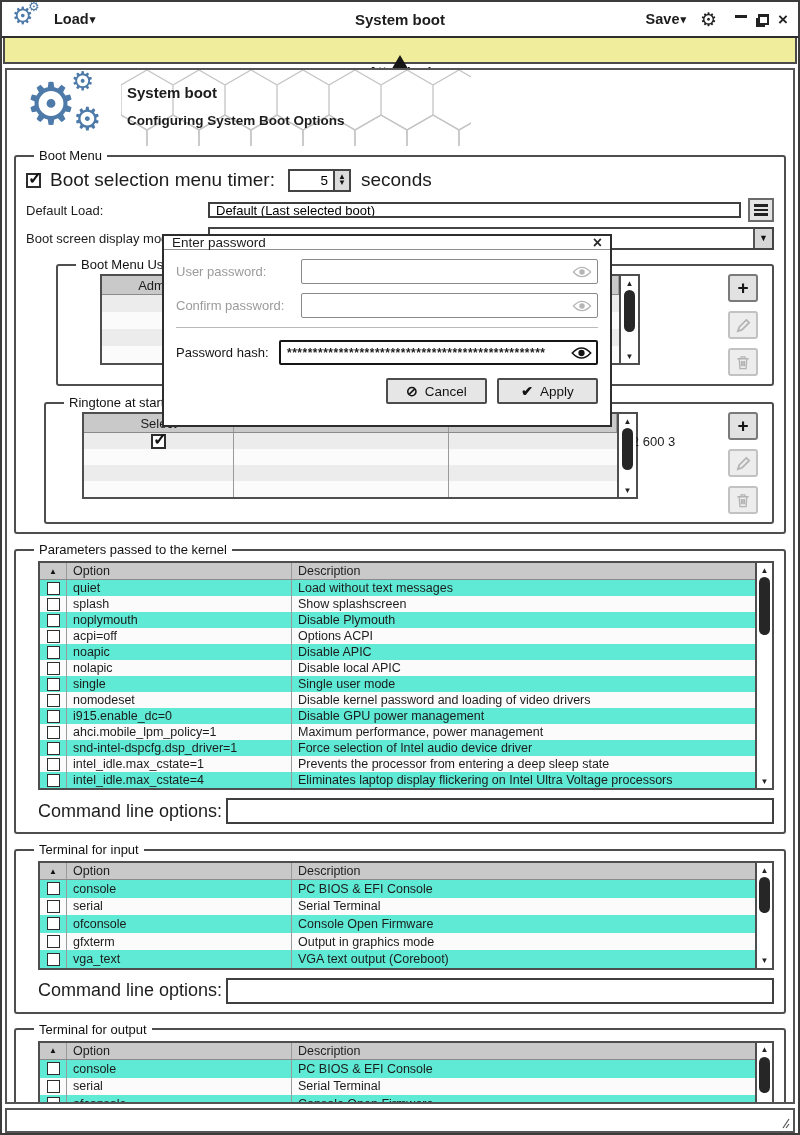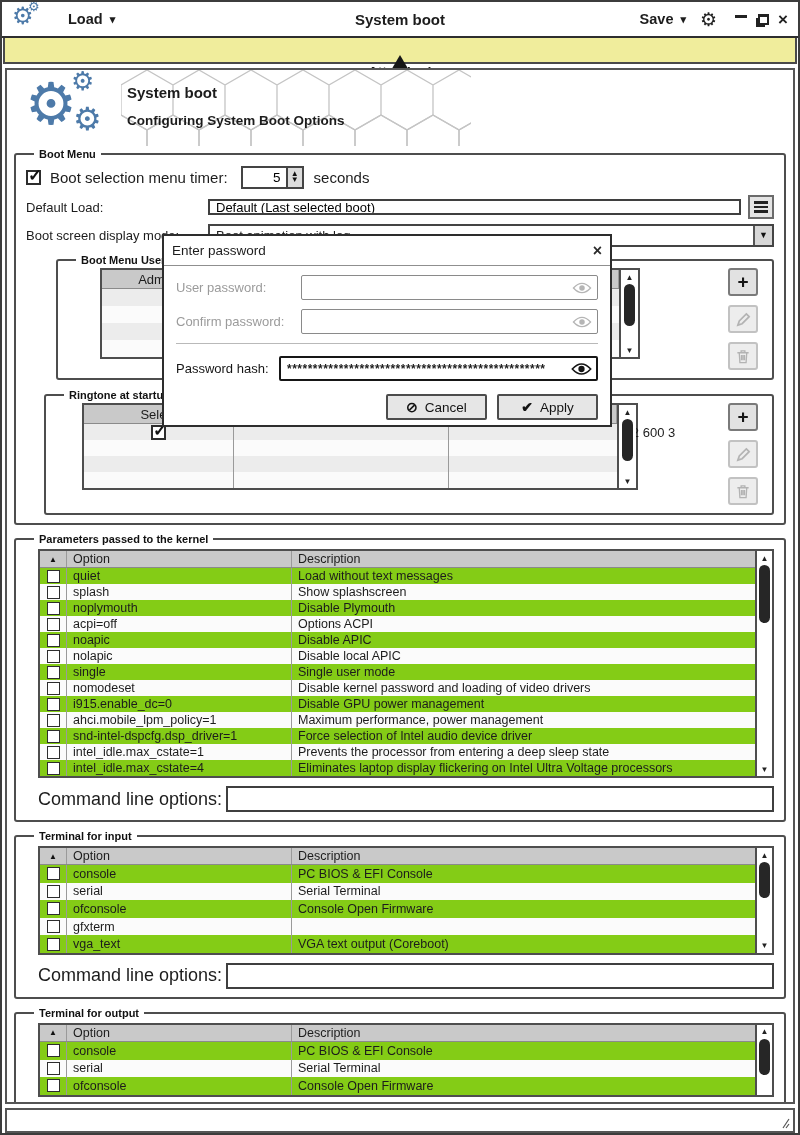--- a/index.html
+++ b/index.html
@@ -12,22 +12,22 @@
     border: 2px solid #3c3c3c;
     overflow: hidden;
   }
   
   .titlebar { position: relative; height: 36px; display: flex; align-items: center;
     padding: 0 10px; border-bottom: 2px solid #2e2e2e; background: #fff; }
   .tb-left { display: flex; align-items: center; gap: 6px; }
   .applogo { position: relative; width: 34px; height: 28px; color: #4d7aa9; }
   .applogo .g1 { position: absolute; left: 0; top: -3px; font-size: 24px; }
   .applogo .g2 { position: absolute; left: 16px; top: -6px; font-size: 13px; }
-  .menu-btn { display: flex; align-items: center; gap: 7px; font-size: 14.5px; font-weight: bold;
-    margin-left: 16px; cursor: default; }
+  .menu-btn { display: flex; align-items: center; gap: 1px; font-size: 14.5px; font-weight: bold;
+    margin-left: 2px; cursor: default; }
   .caret { font-size: 11px; }
   .tb-title { position: absolute; left: 0; right: 0; text-align: center; font-size: 15px; font-weight: bold; pointer-events: none; }
   .tb-right { margin-left: auto; display: flex; align-items: center; gap: 14px; z-index: 2; }
   .gear-dark { font-size: 19px; color: #222; }
   .winbtns { display: flex; align-items: center; gap: 9px; margin-left: 4px; }
   .btn-min { width: 12px; height: 3px; background: #222; margin-top: -6px; }
   .btn-max { width: 11px; height: 11px; border: 2px solid #222; border-top-width: 3px; background: #fff; box-shadow: -3px 3px 0 -1px #222; margin-left: 2px; }
   .btn-close { font-size: 17px; font-weight: bold; line-height: 1; color: #222; }
   
   .banner { height: 26px; margin: 0 1px; background: #f0ed9c; border: 2px solid #4a4a4a;
@@ -44,25 +44,25 @@
   .hex { position: absolute; left: 112px; top: 0; pointer-events: none; }
   .biglogo { position: relative; width: 86px; height: 70px; margin: 4px 0 0 16px; color: #4d7aa9; }
   .biglogo .g1 { position: absolute; left: 0; top: -4px; font-size: 58px; }
   .biglogo .g2 { position: absolute; left: 46px; top: -8px; font-size: 26px; }
   .biglogo .g3 { position: absolute; left: 48px; top: 26px; font-size: 32px; }
   .hero-text { position: absolute; left: 118px; top: 14px; }
   .hero-title { font-size: 15px; font-weight: bold; margin-bottom: 12px; }
   .hero-sub { font-size: 13.5px; font-weight: bold; }
   
   fieldset { border: 2px solid #4e4e4e; border-radius: 3px; padding: 2px 10px 8px 10px; }
-  legend { font-size: 11px; padding: 0 5px; margin-left: 8px; font-weight: bold; color: #111; margin-top: 19px; }
+  legend { font-size: 13px; padding: 0 5px; margin-left: 8px; font-weight: normal; color: #111; margin-top: 19px; }
   .fs-boot { margin: 2px 5px 0 5px; }
   
   .frow { display: flex; align-items: center; min-height: 26px; }
-  .lbl { font-size: 15px; }
+  .lbl { font-size: 19px; }
   .lblw { width: 182px; flex: none; font-size: 13px; }
   .cb { position: relative; width: 15px; height: 15px; border: 2px solid #2d2d2d; background: #fff; display: inline-block; flex: none; }
   .cb.on::after { content: "✓"; position: absolute; left: 0px; top: -7px; font-size: 17px; font-weight: bold; color: #111; }
   .timer-row .cb { margin-right: 9px; }
   .spinner { display: flex; margin-left: 13px; margin-right: 10px; }
   .spin-val { width: 46px; height: 23px; border: 2px solid #444; border-right: 1px solid #444;
     font-size: 13.5px; text-align: right; padding-right: 5px; font-family: "Liberation Sans", sans-serif; }
   .spin-btn { width: 17px; height: 23px; border: 2px solid #444; border-left-width: 1px; background: #dcdcdc;
     display: flex; flex-direction: column; align-items: center; justify-content: center; line-height: 0; }
   .spin-btn span { font-size: 8px; line-height: 6px; color: #111; }
@@ -108,34 +108,34 @@
   .otable { position: relative; border: 2px solid #4e4e4e; margin: 2px 0 0 12px; background: #fff; padding-right: 17px; }
   .otable .vscroll { width: 17px; border-left: 2px solid #4e4e4e; }
   .ohead { display: flex; background: #c9c9c9; height: 17px; align-items: center; border-bottom: 1px solid #8a8a8a; }
   .ocell { height: 100%; display: flex; align-items: center; padding: 0 6px; }
   .ccb { width: 27px; flex: none; justify-content: center; border-right: 1px solid #9a9a9a; padding: 0; }
   .oopt { width: 225px; flex: none; border-right: 1px solid #9a9a9a; }
   .odesc { flex: 1; }
   .ohead .ocell { font-size: 12.5px; }
   .sort { font-size: 8px; color: #111; }
   .trow { display: flex; align-items: center; height: 16px; font-size: 12.5px; }
-  .trow.odd { background: #84cc16; }
+  .trow.odd { background: #5eead4; }
   .trow.even { background: #fbfbfb; }
   .trow .cb { width: 13px; height: 13px; border-width: 1.5px; }
   .t5 .trow { height: 17.6px; }
   .cmdrow { display: flex; align-items: center; margin: 8px 0 0 12px; }
   .cmdrow .lblc { width: 188px; flex: none; font-size: 18px; }
   .cmdrow .text-input { flex: 1; height: 26px; }
   
   .statusbar { position: absolute; left: 3px; right: 3px; top: 1106px; height: 25px; border: 2px solid #555; background: #fff; }
   .grip { position: absolute; right: 3px; bottom: 2px; }
   
   .dialog { position: absolute; left: 160px; top: 232px; width: 450px; height: 193px; background: #fff;
     border: 2px solid #2d2d2d; z-index: 10; }
-  .dlg-title { height: 30px; display: flex; align-items: center; padding: 4px 8px; border-bottom: 1px solid #8f8f8f; }
+  .dlg-title { height: 14px; display: flex; align-items: center; padding: 4px 8px; border-bottom: 1px solid #8f8f8f; }
   .dlg-title-text { font-size: 13.5px; }
   .dlg-x { margin-left: auto; font-size: 16px; font-weight: bold; color: #2b2b2b; line-height: 1; }
   .dlg-body { padding: 9px 12px 0 12px; }
   .drow { display: flex; align-items: center; margin-bottom: 9px; }
   .dlbl { width: 125px; flex: none; font-size: 13px; color: #9b9b9b; }
   .dlbl.dark { color: #161616; width: 103px; }
   .pwbox { position: relative; flex: 1; }
   .pw-input { width: 100%; height: 25px; border: 1.5px solid #8a8a8a; border-radius: 2px; background: #fff;
     font-size: 13px; padding: 0 26px 0 6px; font-family: "Liberation Sans", sans-serif; }
   .pw-input.hash { border: 2px solid #161616; display: flex; align-items: center; overflow: hidden;
@@ -498,20 +498,21 @@
               <span class="cb"></span>
             </span>
             <span class="ocell oopt">ofconsole</span>
             <span class="ocell odesc">Console Open Firmware</span>
           </div>
           <div class="trow even">
             <span class="ocell ccb">
               <span class="cb"></span>
             </span>
             <span class="ocell oopt">gfxterm</span>
+            <span class="ocell odesc">Output in graphics mode</span>
           </div>
           <div class="trow odd">
             <span class="ocell ccb">
               <span class="cb"></span>
             </span>
             <span class="ocell oopt">vga_text</span>
             <span class="ocell odesc">VGA text output (Coreboot)</span>
           </div>
         </div>
       <div class="vscroll">

